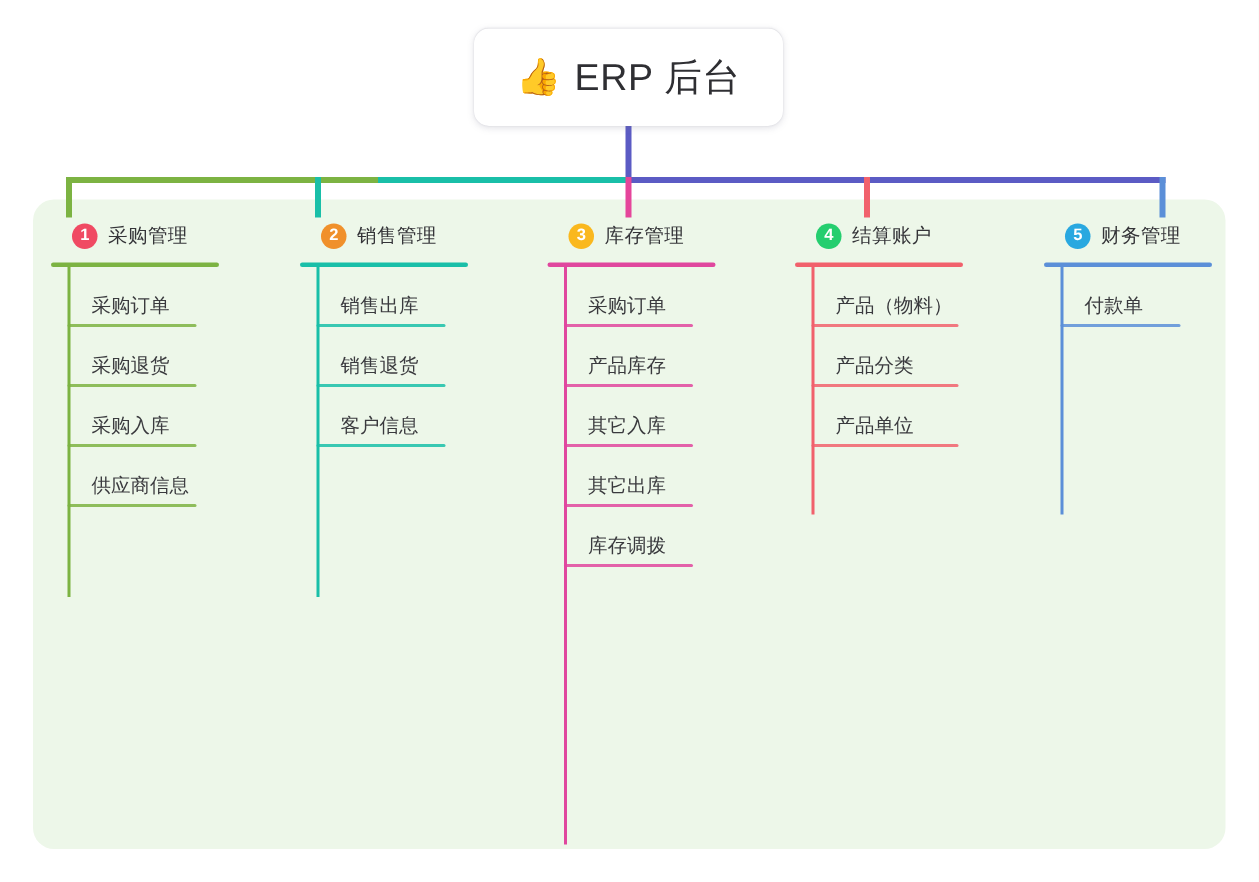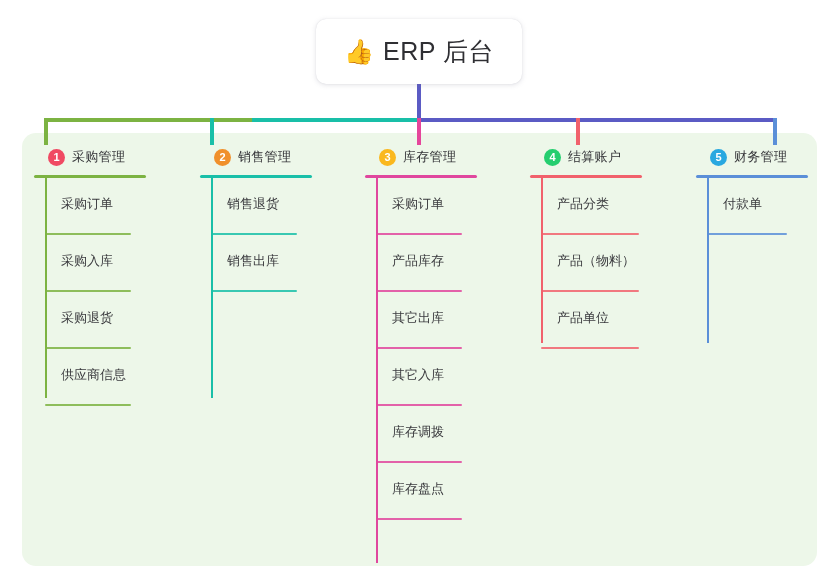--- a/index.html
+++ b/index.html
@@ -110,21 +110,21 @@
     margin-top: 0;
   }
   .stem {
     position: absolute;
     left: 11px;
     top: 0;
     width: 2px;
   }
   .item {
     position: relative;
-    height: 57px;
+    height: 40px;
     box-sizing: border-box;
   }
   .item-label {
     position: absolute;
     left: 27px;
     top: 17px;
     font-size: 13px;
     color: #3a3a3e;
     white-space: nowrap;
   }
@@ -170,47 +170,51 @@
           <span class="col-title">采购管理</span>
         </div>
         <div class="head-rule" style="background: rgb(124, 179, 66); width: 112px;"></div>
         <div class="items">
           <div class="stem" style="background: rgb(124, 179, 66); height: 220px;"></div>
           <div class="item">
             <span class="item-label">采购订单</span>
             <div class="item-rule" style="background: rgb(124, 179, 66); width: 86px; opacity: 0.85;"></div>
           </div>
           <div class="item">
+            <span class="item-label">采购退货</span>
+            <div class="item-rule" style="background: rgb(124, 179, 66); width: 86px; opacity: 0.85;"></div>
+          </div>
+          <div class="item">
             <span class="item-label">采购入库</span>
-            <div class="item-rule" style="background: rgb(124, 179, 66); width: 86px; opacity: 0.85;"></div>
-          </div>
-          <div class="item">
-            <span class="item-label">采购退货</span>
             <div class="item-rule" style="background: rgb(124, 179, 66); width: 86px; opacity: 0.85;"></div>
           </div>
           <div class="item">
             <span class="item-label">供应商信息</span>
             <div class="item-rule" style="background: rgb(124, 179, 66); width: 86px; opacity: 0.85;"></div>
           </div>
         </div>
       </div>
       <div class="column" style="left: 200px;">
         <div class="col-head">
           <span class="badge" style="background: rgb(240, 144, 43);">2</span>
           <span class="col-title">销售管理</span>
         </div>
         <div class="head-rule" style="background: rgb(25, 191, 168); width: 112px;"></div>
         <div class="items">
           <div class="stem" style="background: rgb(25, 191, 168); height: 220px;"></div>
           <div class="item">
+            <span class="item-label">销售出库</span>
+            <div class="item-rule" style="background: rgb(25, 191, 168); width: 86px; opacity: 0.85;"></div>
+          </div>
+          <div class="item">
             <span class="item-label">销售退货</span>
             <div class="item-rule" style="background: rgb(25, 191, 168); width: 86px; opacity: 0.85;"></div>
           </div>
           <div class="item">
-            <span class="item-label">销售出库</span>
+            <span class="item-label">客户信息</span>
             <div class="item-rule" style="background: rgb(25, 191, 168); width: 86px; opacity: 0.85;"></div>
           </div>
         </div>
       </div>
       <div class="column" style="left: 365px;">
         <div class="col-head">
           <span class="badge" style="background: rgb(250, 184, 30);">3</span>
           <span class="col-title">库存管理</span>
         </div>
         <div class="head-rule" style="background: rgb(224, 71, 158); width: 112px;"></div>
@@ -218,54 +222,50 @@
           <div class="stem" style="background: rgb(224, 71, 158); height: 385px;"></div>
           <div class="item">
             <span class="item-label">采购订单</span>
             <div class="item-rule" style="background: rgb(224, 71, 158); width: 86px; opacity: 0.85;"></div>
           </div>
           <div class="item">
             <span class="item-label">产品库存</span>
             <div class="item-rule" style="background: rgb(224, 71, 158); width: 86px; opacity: 0.85;"></div>
           </div>
           <div class="item">
+            <span class="item-label">其它入库</span>
+            <div class="item-rule" style="background: rgb(224, 71, 158); width: 86px; opacity: 0.85;"></div>
+          </div>
+          <div class="item">
             <span class="item-label">其它出库</span>
             <div class="item-rule" style="background: rgb(224, 71, 158); width: 86px; opacity: 0.85;"></div>
           </div>
           <div class="item">
-            <span class="item-label">其它入库</span>
-            <div class="item-rule" style="background: rgb(224, 71, 158); width: 86px; opacity: 0.85;"></div>
-          </div>
-          <div class="item">
             <span class="item-label">库存调拨</span>
-            <div class="item-rule" style="background: rgb(224, 71, 158); width: 86px; opacity: 0.85;"></div>
-          </div>
-          <div class="item">
-            <span class="item-label">库存盘点</span>
             <div class="item-rule" style="background: rgb(224, 71, 158); width: 86px; opacity: 0.85;"></div>
           </div>
         </div>
       </div>
       <div class="column" style="left: 530px;">
         <div class="col-head">
           <span class="badge" style="background: rgb(37, 206, 111);">4</span>
           <span class="col-title">结算账户</span>
         </div>
         <div class="head-rule" style="background: rgb(241, 97, 108); width: 112px;"></div>
         <div class="items">
           <div class="stem" style="background: rgb(241, 97, 108); height: 165px;"></div>
           <div class="item">
+            <span class="item-label">产品（物料）</span>
+            <div class="item-rule" style="background: rgb(241, 97, 108); width: 98px; opacity: 0.85;"></div>
+          </div>
+          <div class="item">
             <span class="item-label">产品分类</span>
             <div class="item-rule" style="background: rgb(241, 97, 108); width: 98px; opacity: 0.85;"></div>
           </div>
           <div class="item">
-            <span class="item-label">产品（物料）</span>
-            <div class="item-rule" style="background: rgb(241, 97, 108); width: 98px; opacity: 0.85;"></div>
-          </div>
-          <div class="item">
             <span class="item-label">产品单位</span>
             <div class="item-rule" style="background: rgb(241, 97, 108); width: 98px; opacity: 0.85;"></div>
           </div>
         </div>
       </div>
       <div class="column" style="left: 696px;">
         <div class="col-head">
           <span class="badge" style="background: rgb(41, 168, 224);">5</span>
           <span class="col-title">财务管理</span>
         </div>

